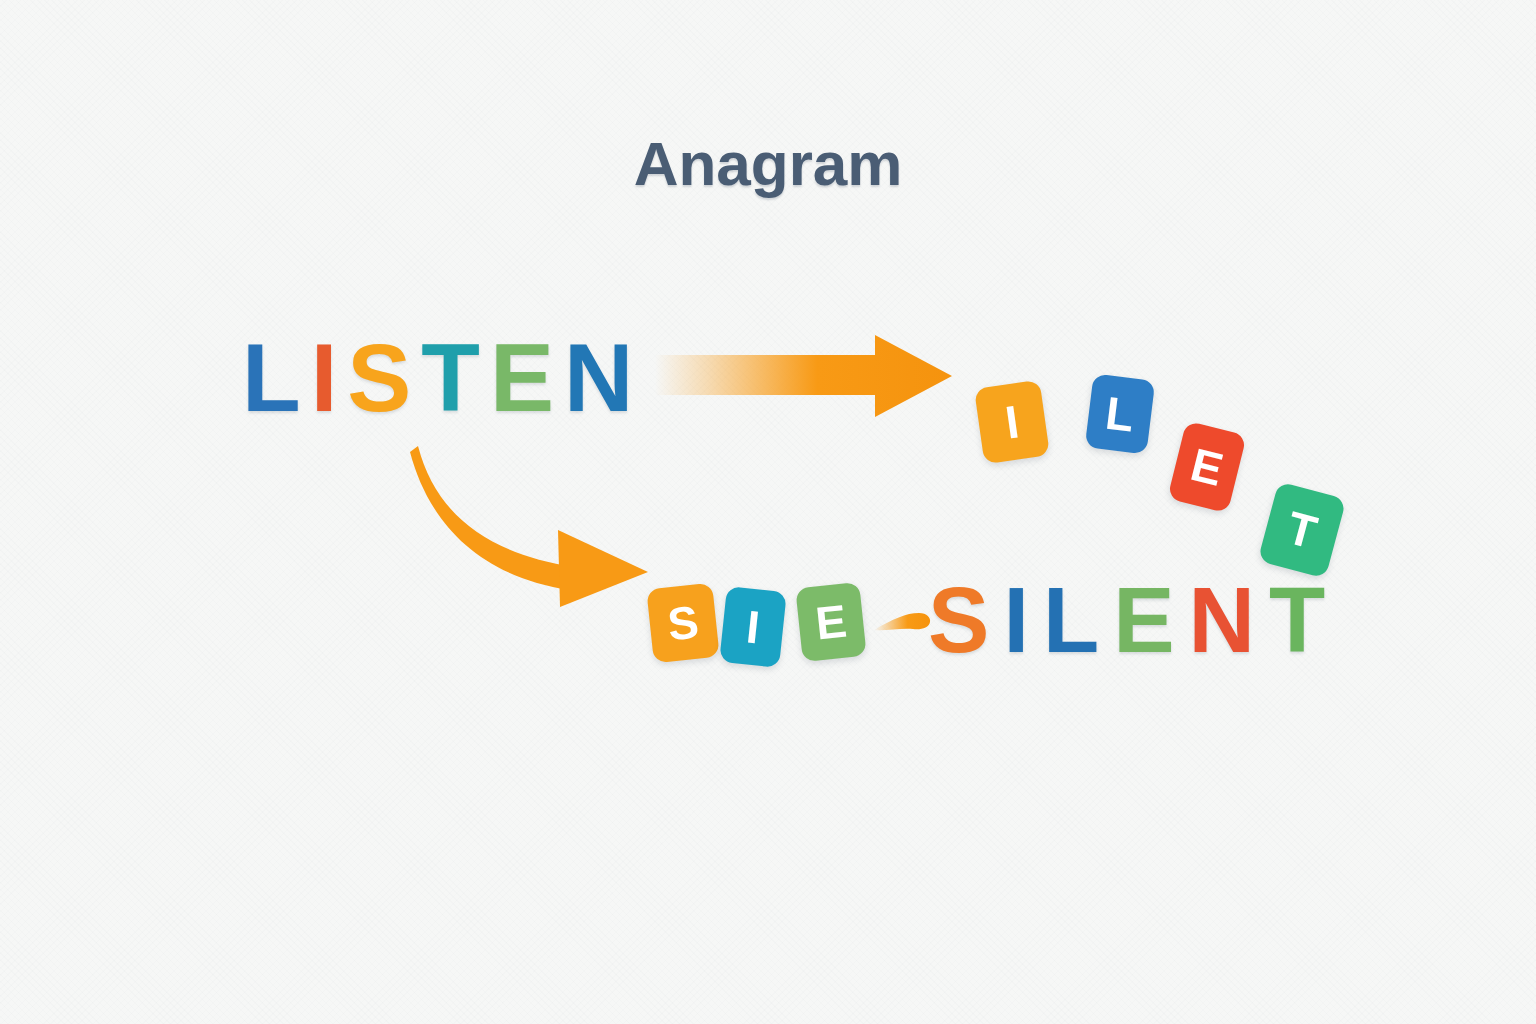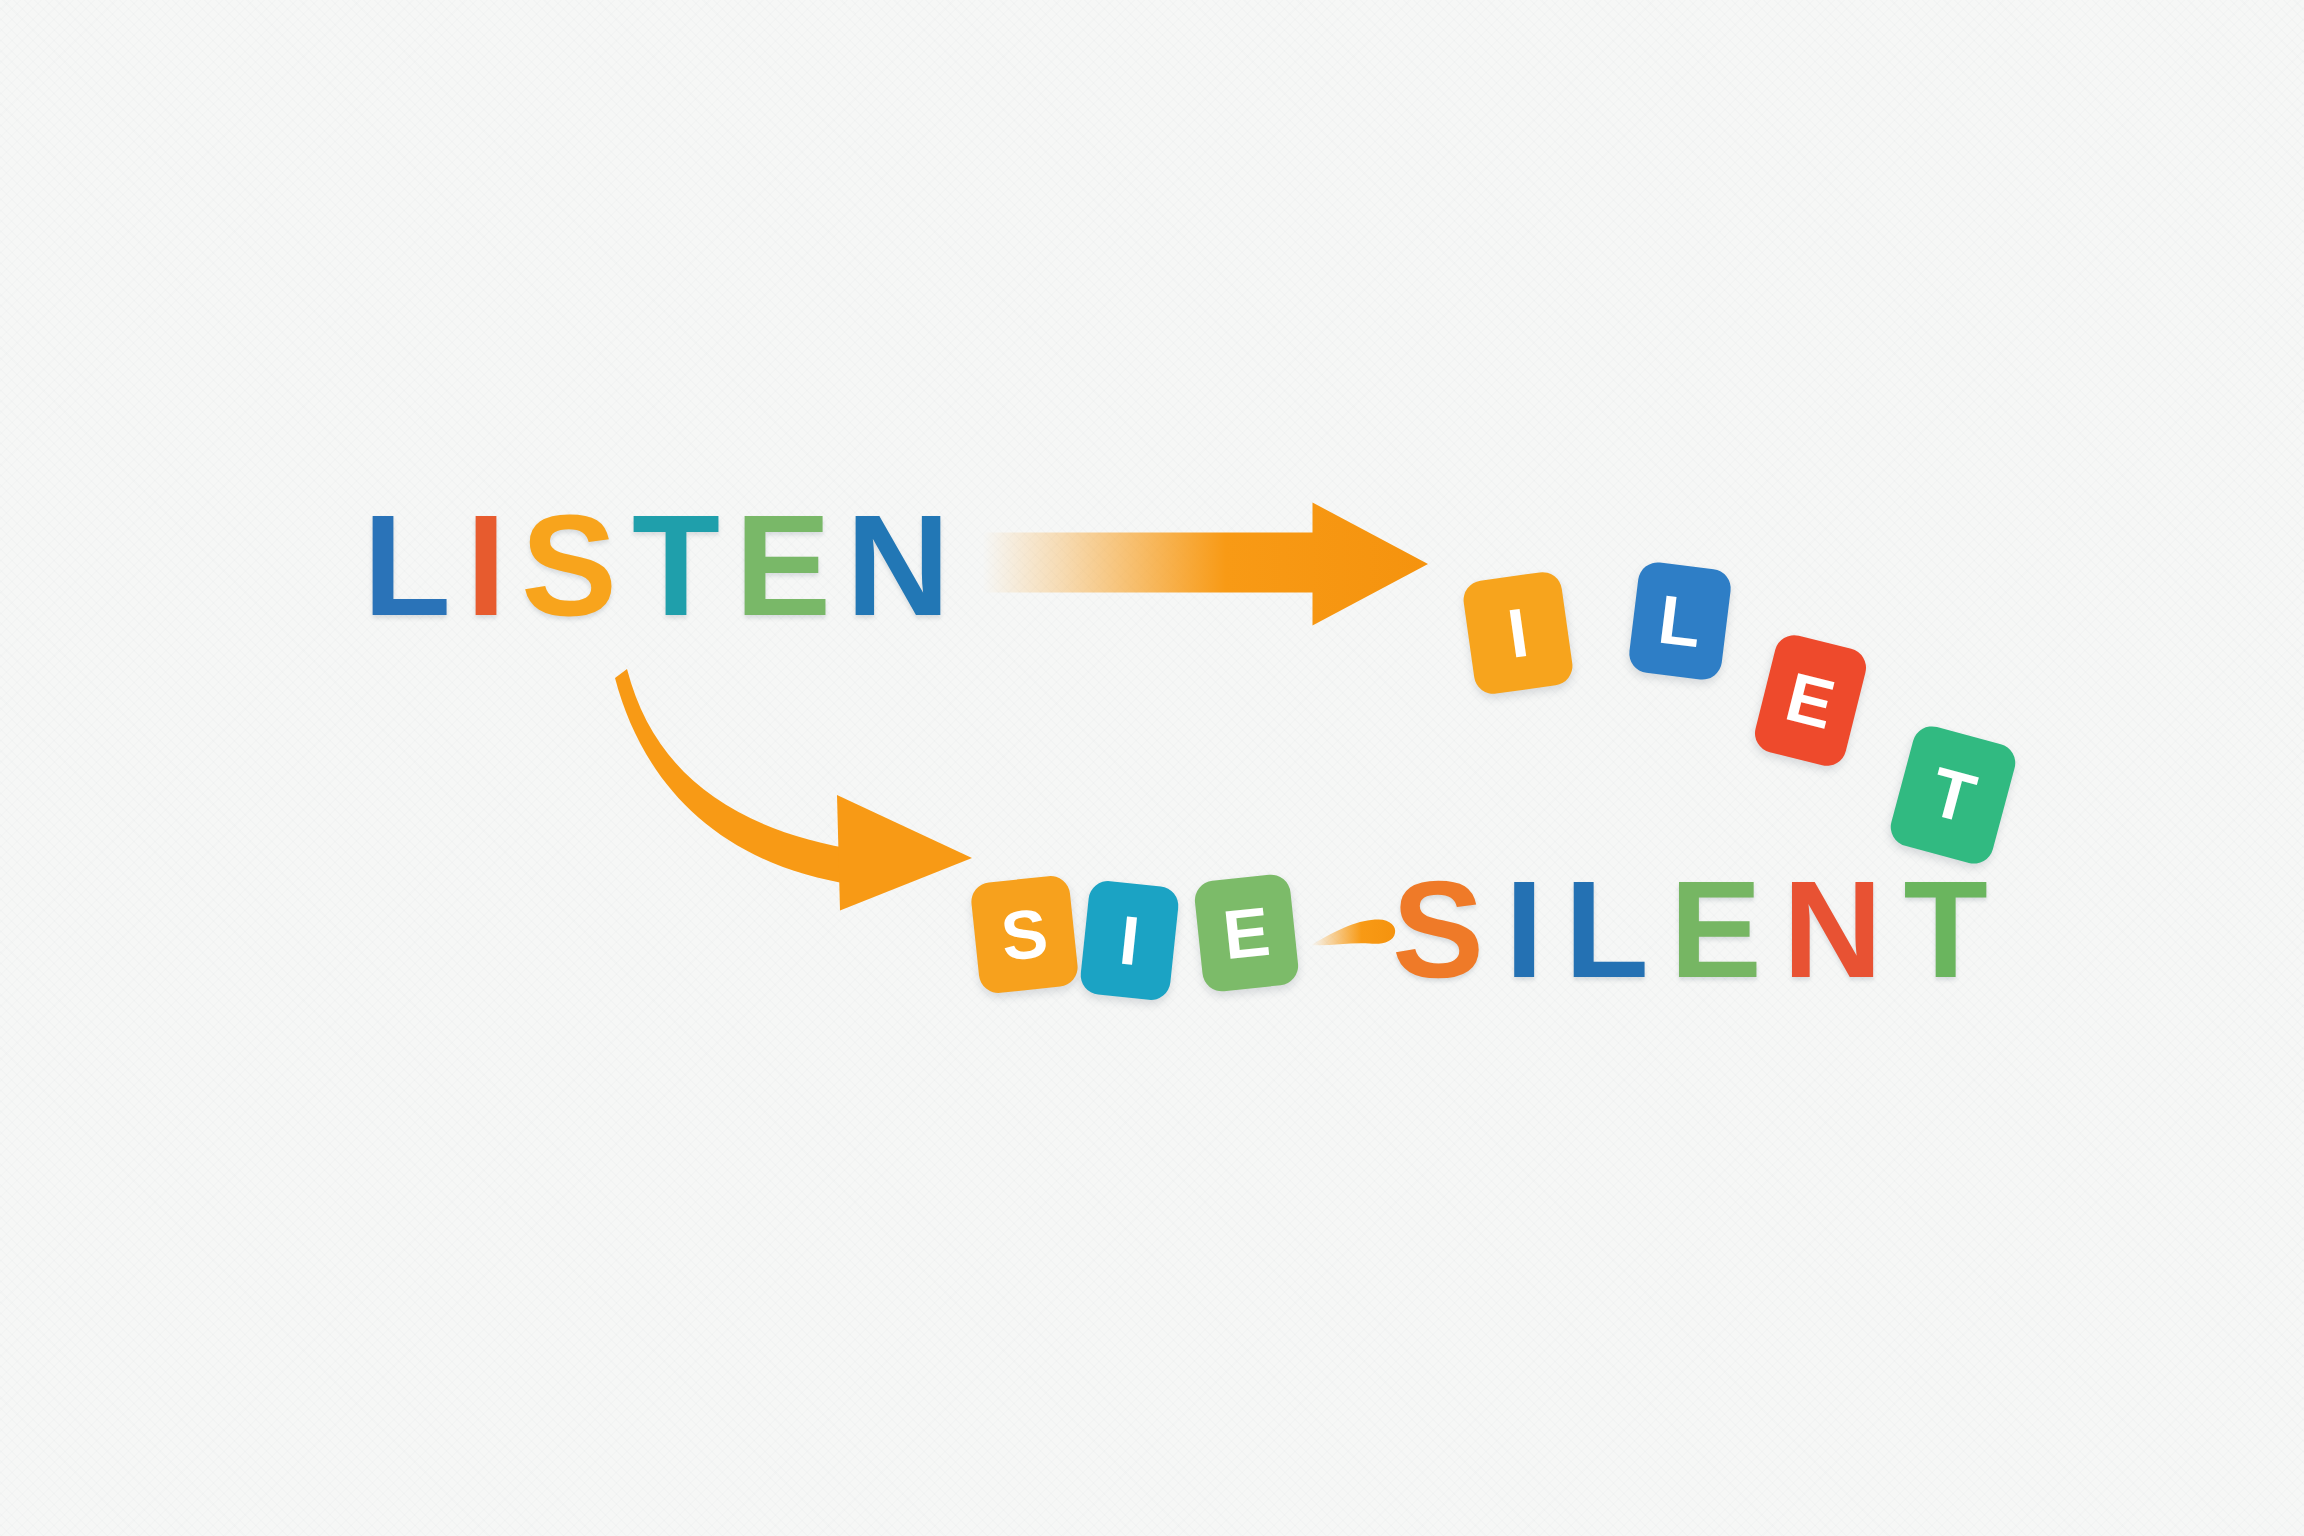--- a/index.html
+++ b/index.html
@@ -74,20 +74,21 @@
     position: absolute;
     inset: 0;
     pointer-events: none;
   }
 </style>
 </head>
 <body>
 
 <div class="canvas" style="background-color: rgb(246, 247, 246);">
 
+  <h1 class="page-title" style="color: rgb(74, 93, 116);">Anagram</h1>
 
   <div class="word word-listen">
     <span style="color: rgb(42, 115, 184);">L</span>
     <span style="color: rgb(231, 91, 46);">I</span>
     <span style="color: rgb(248, 164, 28);">S</span>
     <span style="color: rgb(31, 159, 171);">T</span>
     <span style="color: rgb(121, 184, 104);">E</span>
     <span style="color: rgb(34, 119, 181);">N</span>
   </div>
 

